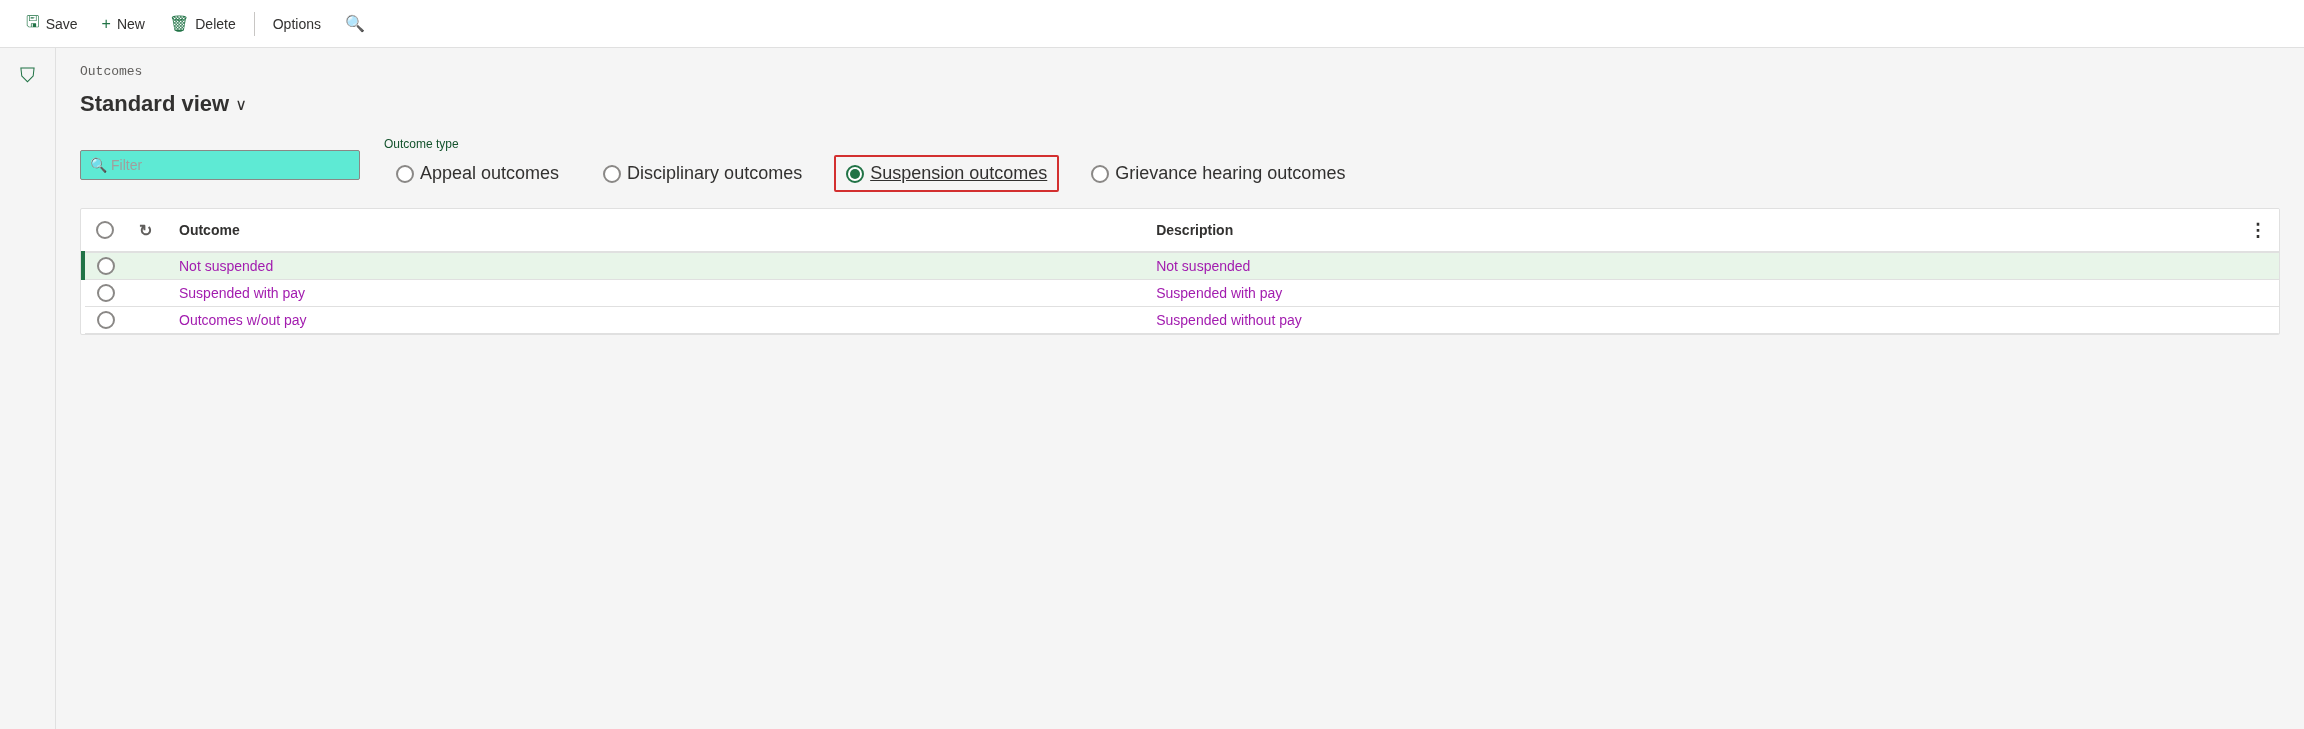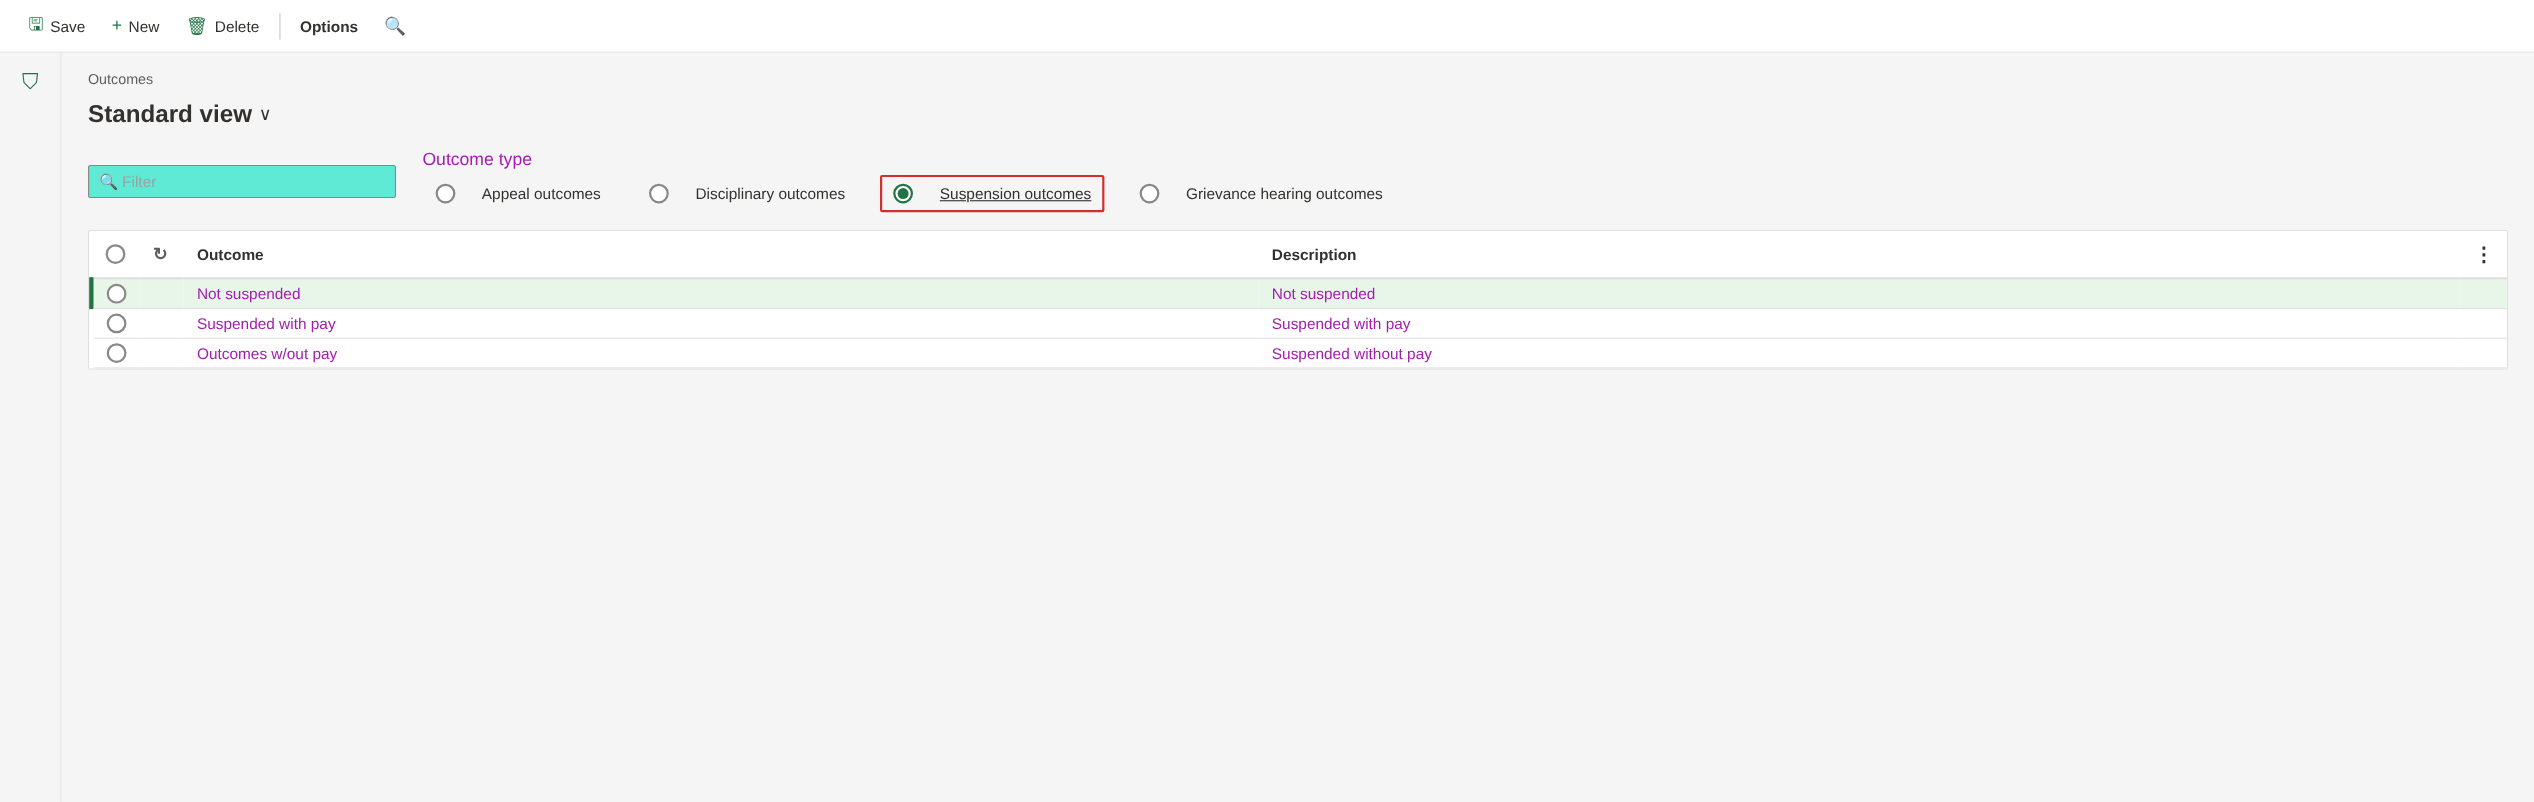--- a/index.html
+++ b/index.html
@@ -24,21 +24,21 @@
       align-items: center;
       gap: 6px;
       padding: 6px 10px;
       background: none;
       border: none;
       cursor: pointer;
       font-size: 14px;
       color: #323130;
       border-radius: 2px;
     }
-    .toolbar-btn.bold { font-weight: 700; }
+    .toolbar-btn.bold { font-weight: 400; }
     .toolbar-divider {
       width: 1px;
       height: 24px;
       background: #c8c6c4;
       margin: 0 4px;
     }
     .toolbar-icon {
       font-size: 16px;
       color: #217346;
     }
@@ -74,20 +74,21 @@
     .content {
       flex: 1;
       padding: 16px 24px;
       background: #f5f5f5;
     }
 
     .breadcrumb {
       font-size: 13px;
       color: #605e5c;
       margin-bottom: 4px;
+      font-family: Liberation Mono, monospace;
     }
 
     .view-title {
       font-size: 22px;
       font-weight: 700;
       color: #323130;
       display: flex;
       align-items: center;
       gap: 6px;
       margin-bottom: 20px;
@@ -131,34 +132,34 @@
     }
     .filter-input::placeholder { color: #a19f9d; }
 
     
     .outcome-type-group {
       display: flex;
       flex-direction: column;
       gap: 4px;
     }
     .outcome-type-label {
-      font-size: 16px;
-      color: #a21caf;
+      font-size: 12px;
+      color: #14532d;
     }
     .radio-group {
       display: flex;
       align-items: center;
       gap: 20px;
     }
     .radio-item {
       display: flex;
       align-items: center;
-      gap: 24px;
-      cursor: pointer;
-      font-size: 14px;
+      gap: 6px;
+      cursor: pointer;
+      font-size: 18px;
       color: #323130;
       padding: 6px 10px;
       border: 2px solid transparent;
       border-radius: 2px;
     }
     .radio-item.selected {
       border: 2px solid #d32f2f;
       text-decoration: underline;
     }
     .radio-circle {

